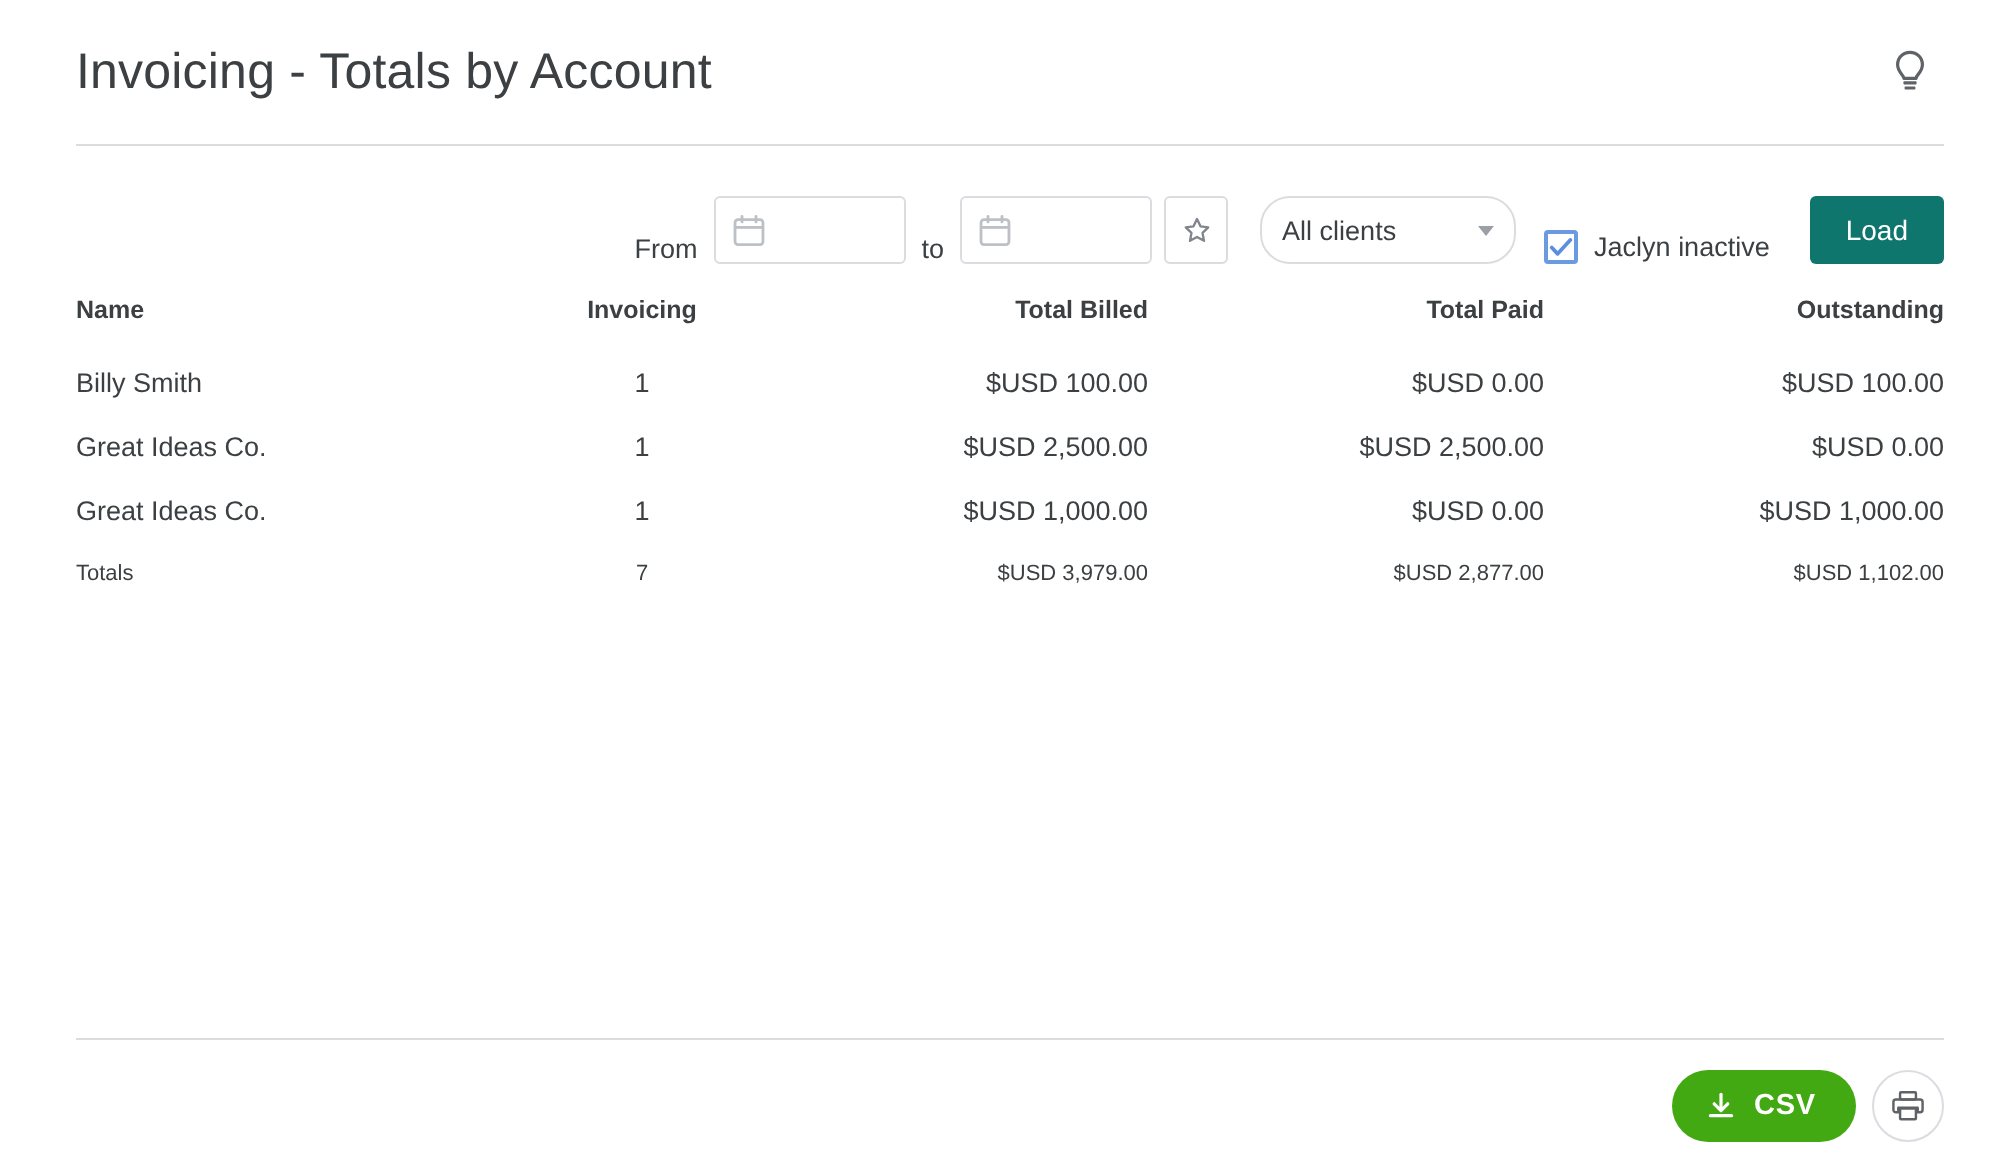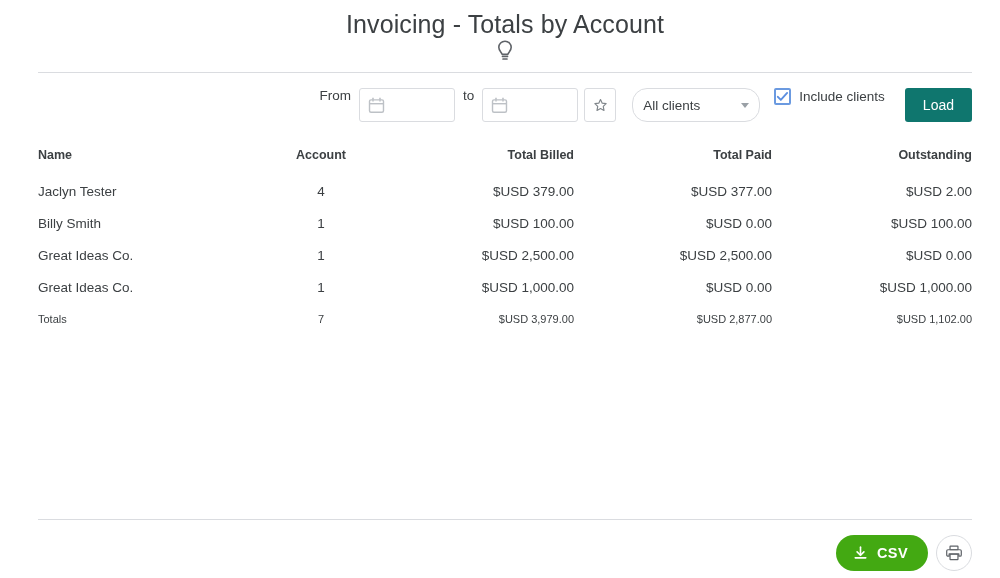--- a/index.html
+++ b/index.html
@@ -18,21 +18,20 @@
   }
 
   
   .header {
     position: absolute;
     left: 38px; top: 10px;
     width: 934px; height: 52px;
     display: flex;
     align-items: center;
     justify-content: space-between;
-    flex-direction: column;
   }
   .page-title {
     font-size: 25px;
     font-weight: 400;
     color: #3c4043;
     letter-spacing: 0.1px;
     white-space: nowrap;
   }
   .bulb-btn {
     width: 34px; height: 34px;
@@ -50,21 +49,21 @@
   }
   .divider.top { top: 72px; }
   .divider.bottom { top: 519px; }
 
   
   .toolbar {
     position: absolute;
     left: 38px; top: 88px;
     width: 934px; height: 44px;
     display: flex;
-    align-items: flex-start;
+    align-items: flex-end;
     justify-content: flex-end;
     gap: 0;
   }
   .lbl {
     font-size: 13.5px;
     color: #3c4043;
     padding: 0 8px;
     white-space: nowrap;
   }
   .date-field {
@@ -265,52 +264,45 @@
       <span class="sel-text">All clients</span>
       <span class="caret"></span>
     </div>
 
     <div class="chk-wrap">
       <span class="chkbox">
         <svg width="13" height="13" viewBox="0 0 14 14">
           <path d="M2 7.3l3.2 3.4L12 3.2" fill="none" stroke="#5b8ee0" stroke-width="2" stroke-linecap="round" stroke-linejoin="round"></path>
         </svg>
       </span>
-      <span class="chk-label">Include clients</span>
+      <span class="chk-label">Jaclyn inactive</span>
     </div>
 
     <button class="load-btn" style="background: #0f766e;">Load</button>
   </div>
 
   <div class="tbl-wrap">
     <table class="report">
       <colgroup>
         <col class="c-name">
           <col class="c-inv">
           <col class="c-bil">
           <col class="c-pai">
           <col class="c-out">
       </colgroup>
       <thead>
         <tr>
           <th class="left">Name</th>
-          <th class="ctr">Account</th>
+          <th class="ctr">Invoicing</th>
           <th>Total Billed</th>
           <th>Total Paid</th>
           <th>Outstanding</th>
         </tr>
       </thead>
       <tbody>
-        <tr>
-          <td class="left">Jaclyn Tester</td>
-          <td class="ctr">4</td>
-          <td>$USD 379.00</td>
-          <td>$USD 377.00</td>
-          <td>$USD 2.00</td>
-        </tr>
         <tr>
           <td class="left">Billy Smith</td>
           <td class="ctr">1</td>
           <td>$USD 100.00</td>
           <td>$USD 0.00</td>
           <td>$USD 100.00</td>
         </tr>
         <tr>
           <td class="left">Great Ideas Co.</td>
           <td class="ctr">1</td>

